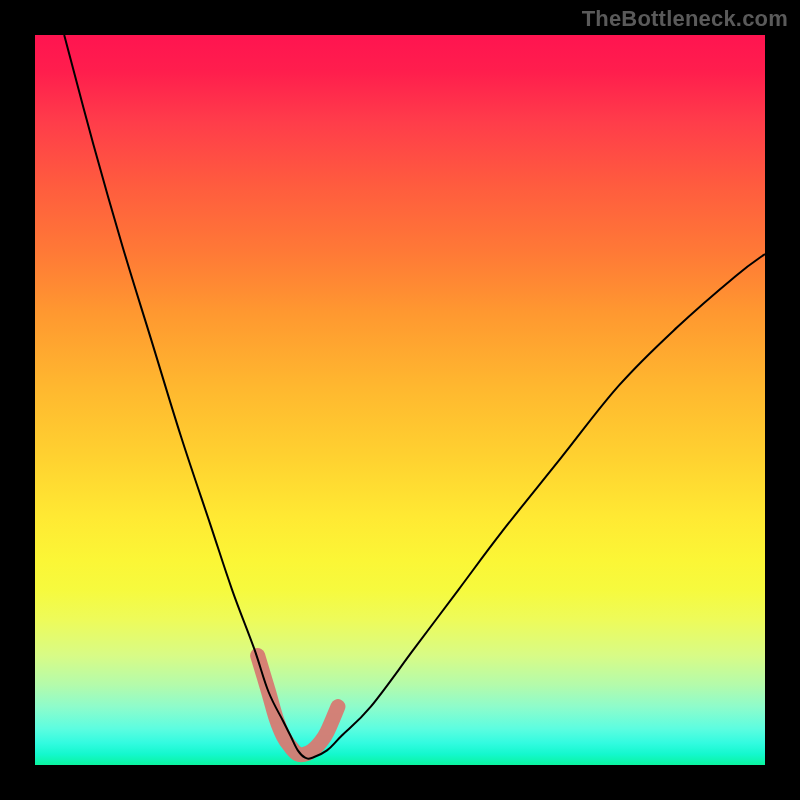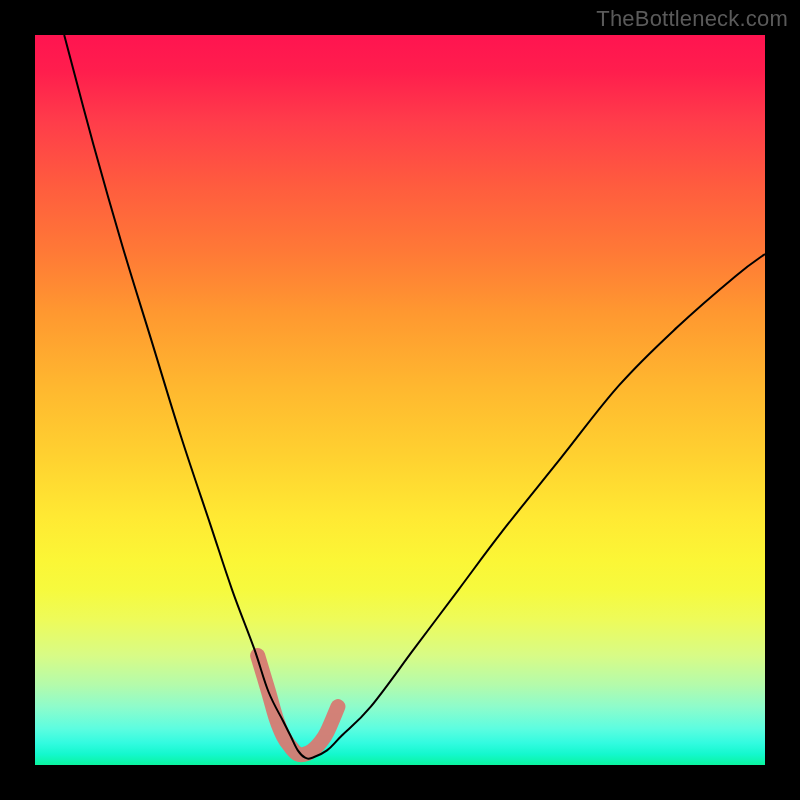--- a/index.html
+++ b/index.html
@@ -45,21 +45,21 @@
       #0af59f 100%
     );
   }
   .watermark {
     position: absolute;
     top: 6px;
     right: 12px;
     color: #5a5a5a;
     font-size: 22px;
     letter-spacing: 0.2px;
-    font-weight: 400;
+    font-weight: 700;
     user-select: none;
   }
   svg.curve-layer {
     position: absolute;
     left: 0;
     top: 0;
     width: 730px;
     height: 730px;
   }
   .curve-line {

